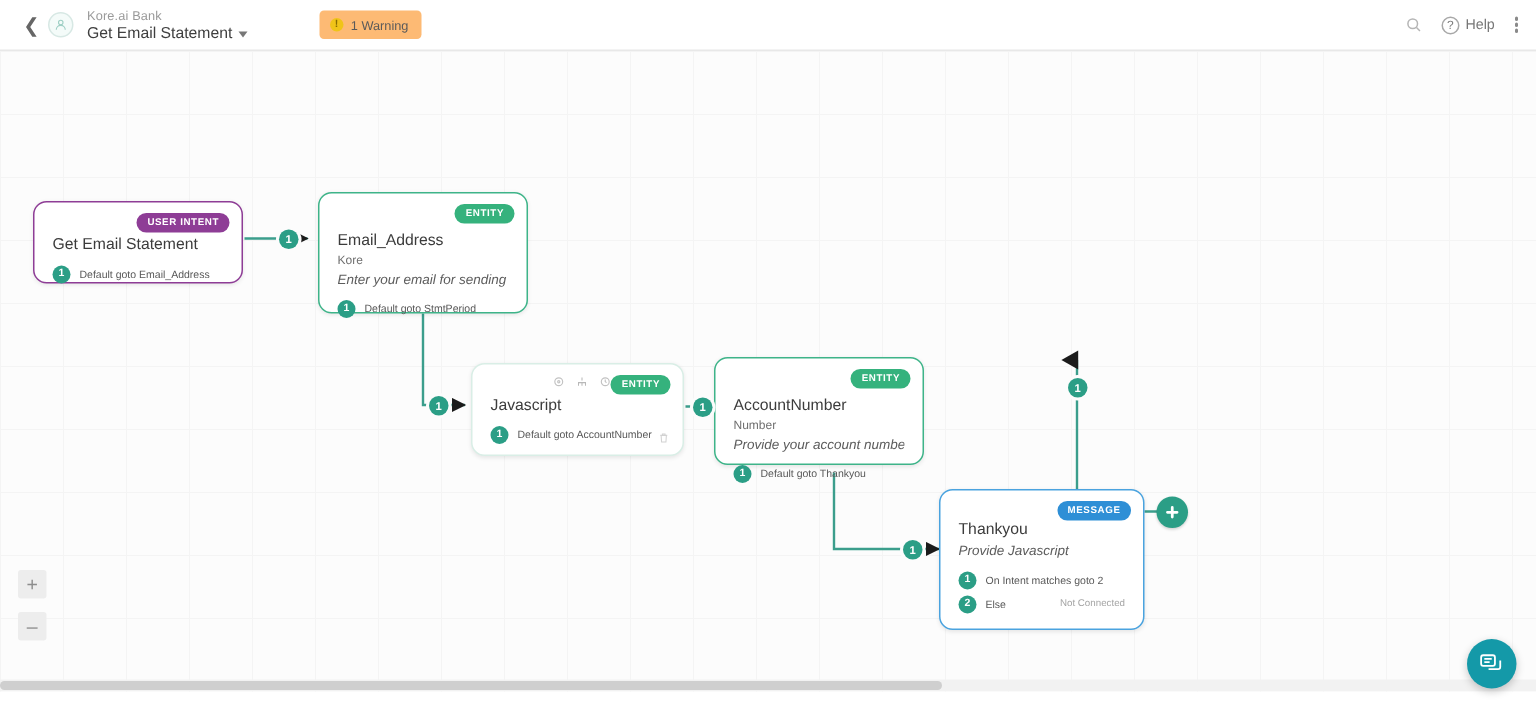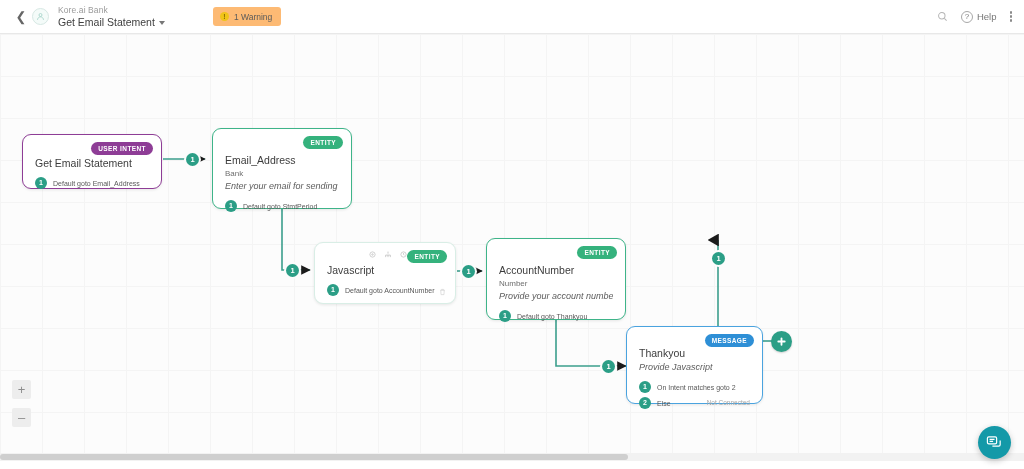--- a/index.html
+++ b/index.html
@@ -275,21 +275,21 @@
             <span class="conn-text">Default goto Email_Address</span>
           </div>
         </div>
       </div>
     </div>
 
     <div class="node node-entity" style="left:212px; top:94px; width:140px; height:81px;">
       <div class="node-inner">
         <div class="node-badge badge-entity">ENTITY</div>
         <div class="node-title" style="margin-top:13px;">Email_Address</div>
-        <div class="node-subtype">Bank</div>
+        <div class="node-subtype">Kore</div>
         <div class="node-prompt">Enter your email for sending stat...</div>
         <div class="conn-list">
           <div class="conn-row">
             <span class="conn-num">1</span>
             <span class="conn-text">Default goto StmtPeriod</span>
           </div>
         </div>
       </div>
     </div>
 
@@ -325,36 +325,36 @@
           </div>
         </div>
         <span class="trash-ic">
           <svg width="7" height="8" viewBox="0 0 24 24" fill="none" stroke="#d2d2d2" stroke-width="2.4">
             <path d="M4 6h16M9 6V3h6v3M6 6l1 15h10l1-15"></path>
           </svg>
         </span>
       </div>
     </div>
 
-    <div class="node node-entity" style="left:486px; top:204px; width:140px; height:82px;">
+    <div class="node node-entity" style="left:476px; top:204px; width:140px; height:72px;">
       <div class="node-inner">
         <div class="node-badge badge-entity">ENTITY</div>
         <div class="node-title" style="margin-top:13px;">AccountNumber</div>
         <div class="node-subtype">Number</div>
         <div class="node-prompt">Provide your account number</div>
         <div class="conn-list">
           <div class="conn-row">
             <span class="conn-num">1</span>
             <span class="conn-text">Default goto Thankyou</span>
           </div>
         </div>
       </div>
     </div>
 
-    <div class="node node-message" style="left:626px; top:292px; width:137px; height:78px;">
+    <div class="node node-message" style="left:626px; top:292px; width:137px; height:94px;">
       <div class="node-inner" style="padding-top:10px;">
         <div class="node-badge badge-message">MESSAGE</div>
         <div class="node-title" style="margin-top:9px;">Thankyou</div>
         <div class="node-prompt">Provide Javascript</div>
         <div class="conn-list">
           <div class="conn-row">
             <span class="conn-num">1</span>
             <span class="conn-text">On Intent matches goto 2</span>
           </div>
           <div class="conn-row">

